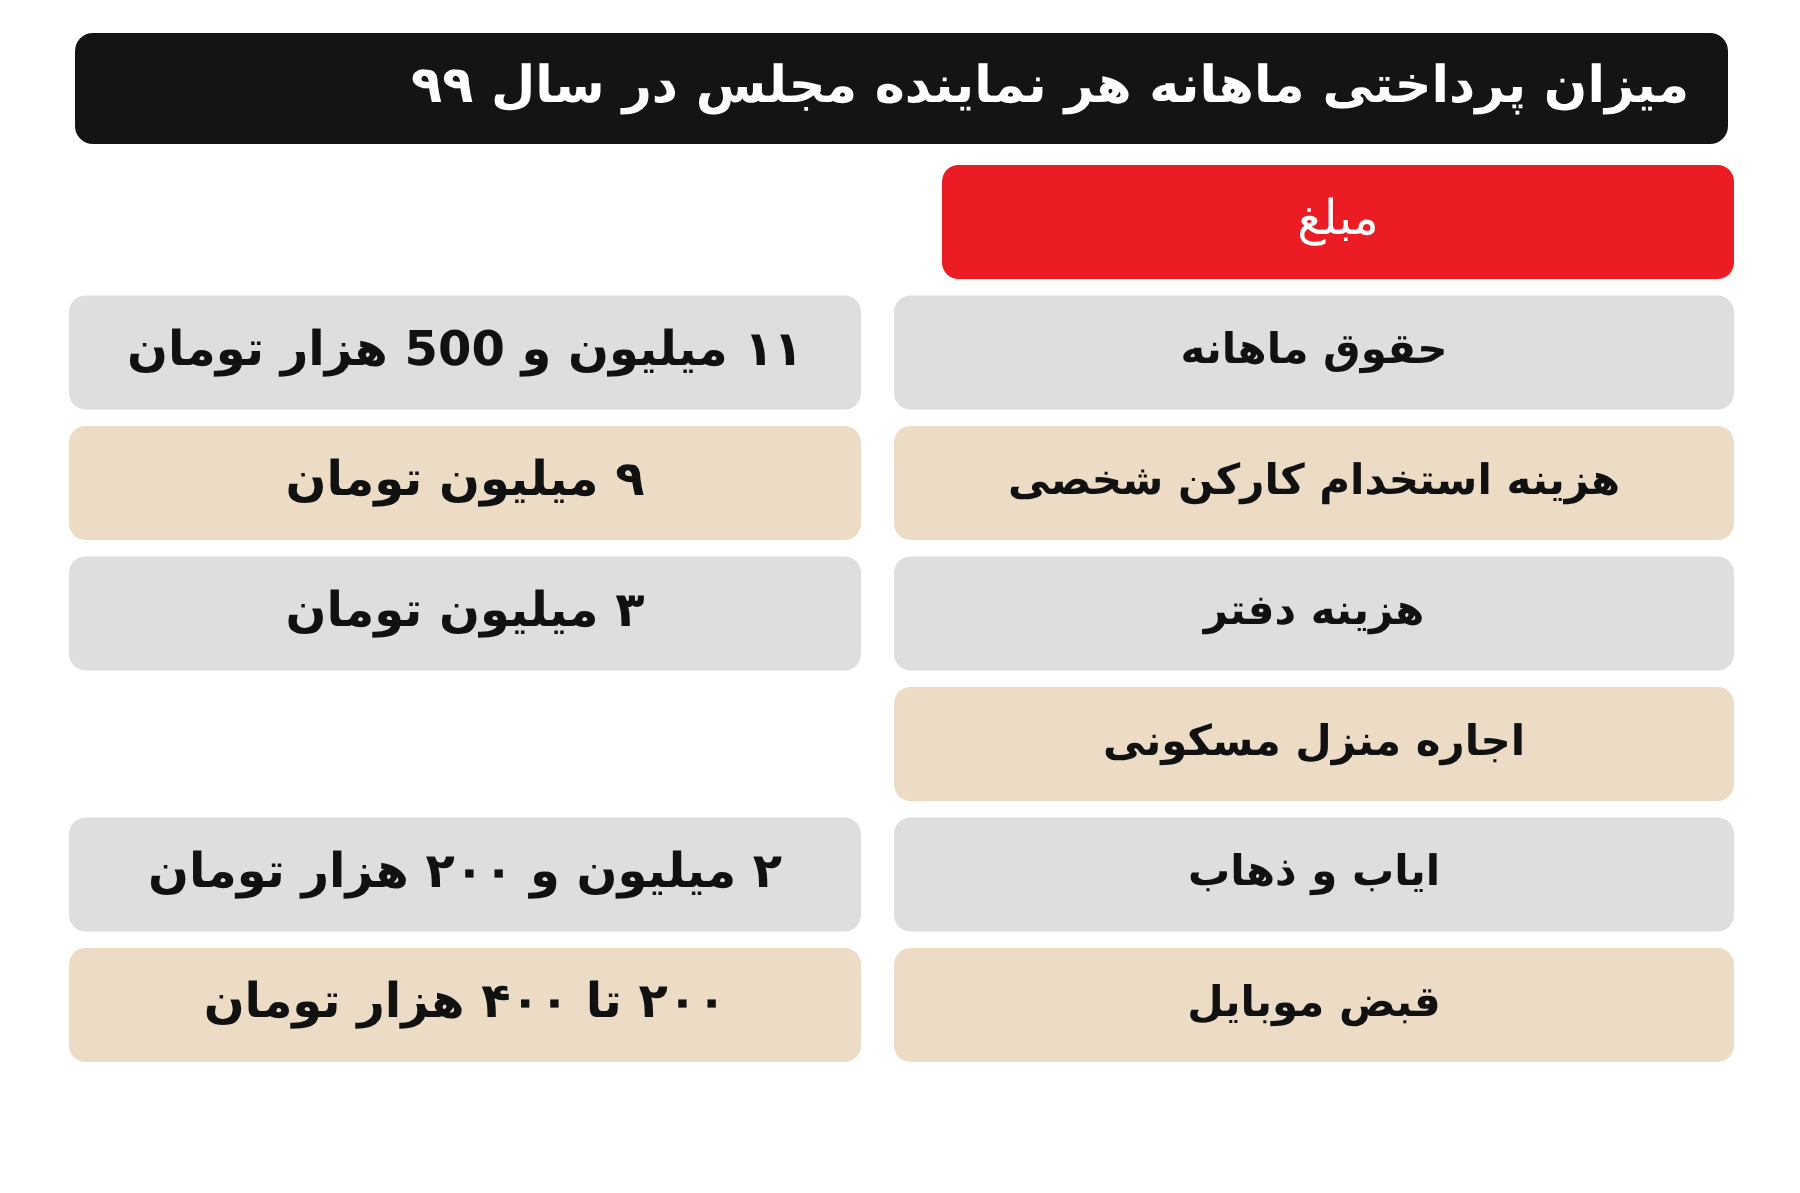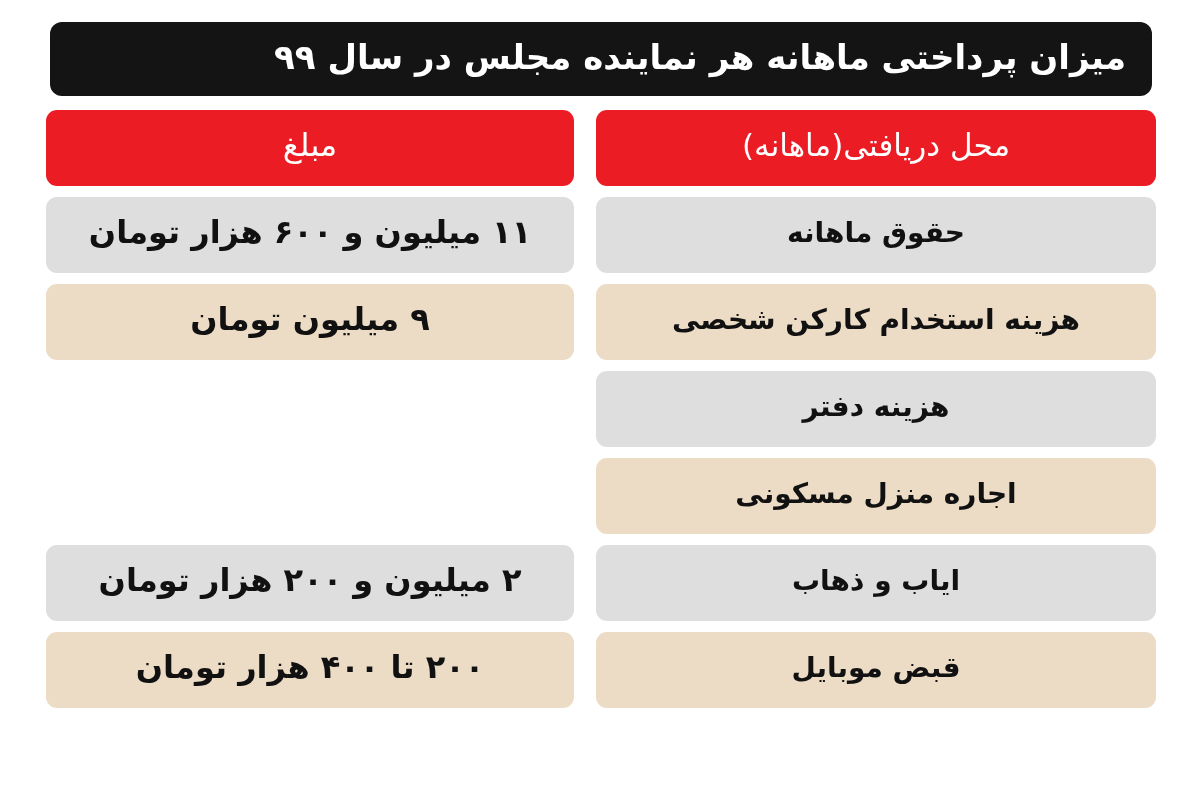--- a/index.html
+++ b/index.html
@@ -105,49 +105,49 @@
 
 <div class="infographic">
 
   <div class="title-bar">
     <div class="title-text">میزان پرداختی ماهانه هر نماینده مجلس در سال ۹۹</div>
   </div>
 
   <div class="table">
 
     <div class="row">
-      <div class="cell cell-label header-cell">
-        <span class="cell-text">محل دریافتی(ماهانه)</span>
-      </div>
       <div class="cell cell-value header-cell">
         <span class="cell-text">مبلغ</span>
       </div>
     </div>
 
     <div class="row">
       <div class="cell cell-label gray-cell">
         <span class="cell-text">حقوق ماهانه</span>
       </div>
       <div class="cell cell-value gray-cell">
-        <span class="cell-text">۱۱ میلیون و ۶۰۰ هزار تومان</span>
+        <span class="cell-text">۱۱ میلیون و 500 هزار تومان</span>
       </div>
     </div>
 
     <div class="row">
       <div class="cell cell-label tan-cell">
         <span class="cell-text">هزینه استخدام کارکن شخصی</span>
       </div>
       <div class="cell cell-value tan-cell">
         <span class="cell-text">۹ میلیون تومان</span>
       </div>
     </div>
 
     <div class="row">
       <div class="cell cell-label gray-cell">
         <span class="cell-text">هزینه دفتر</span>
+      </div>
+      <div class="cell cell-value gray-cell">
+        <span class="cell-text">۳ میلیون تومان</span>
       </div>
     </div>
 
     <div class="row">
       <div class="cell cell-label tan-cell">
         <span class="cell-text">اجاره منزل مسکونی</span>
       </div>
     </div>
 
     <div class="row">

